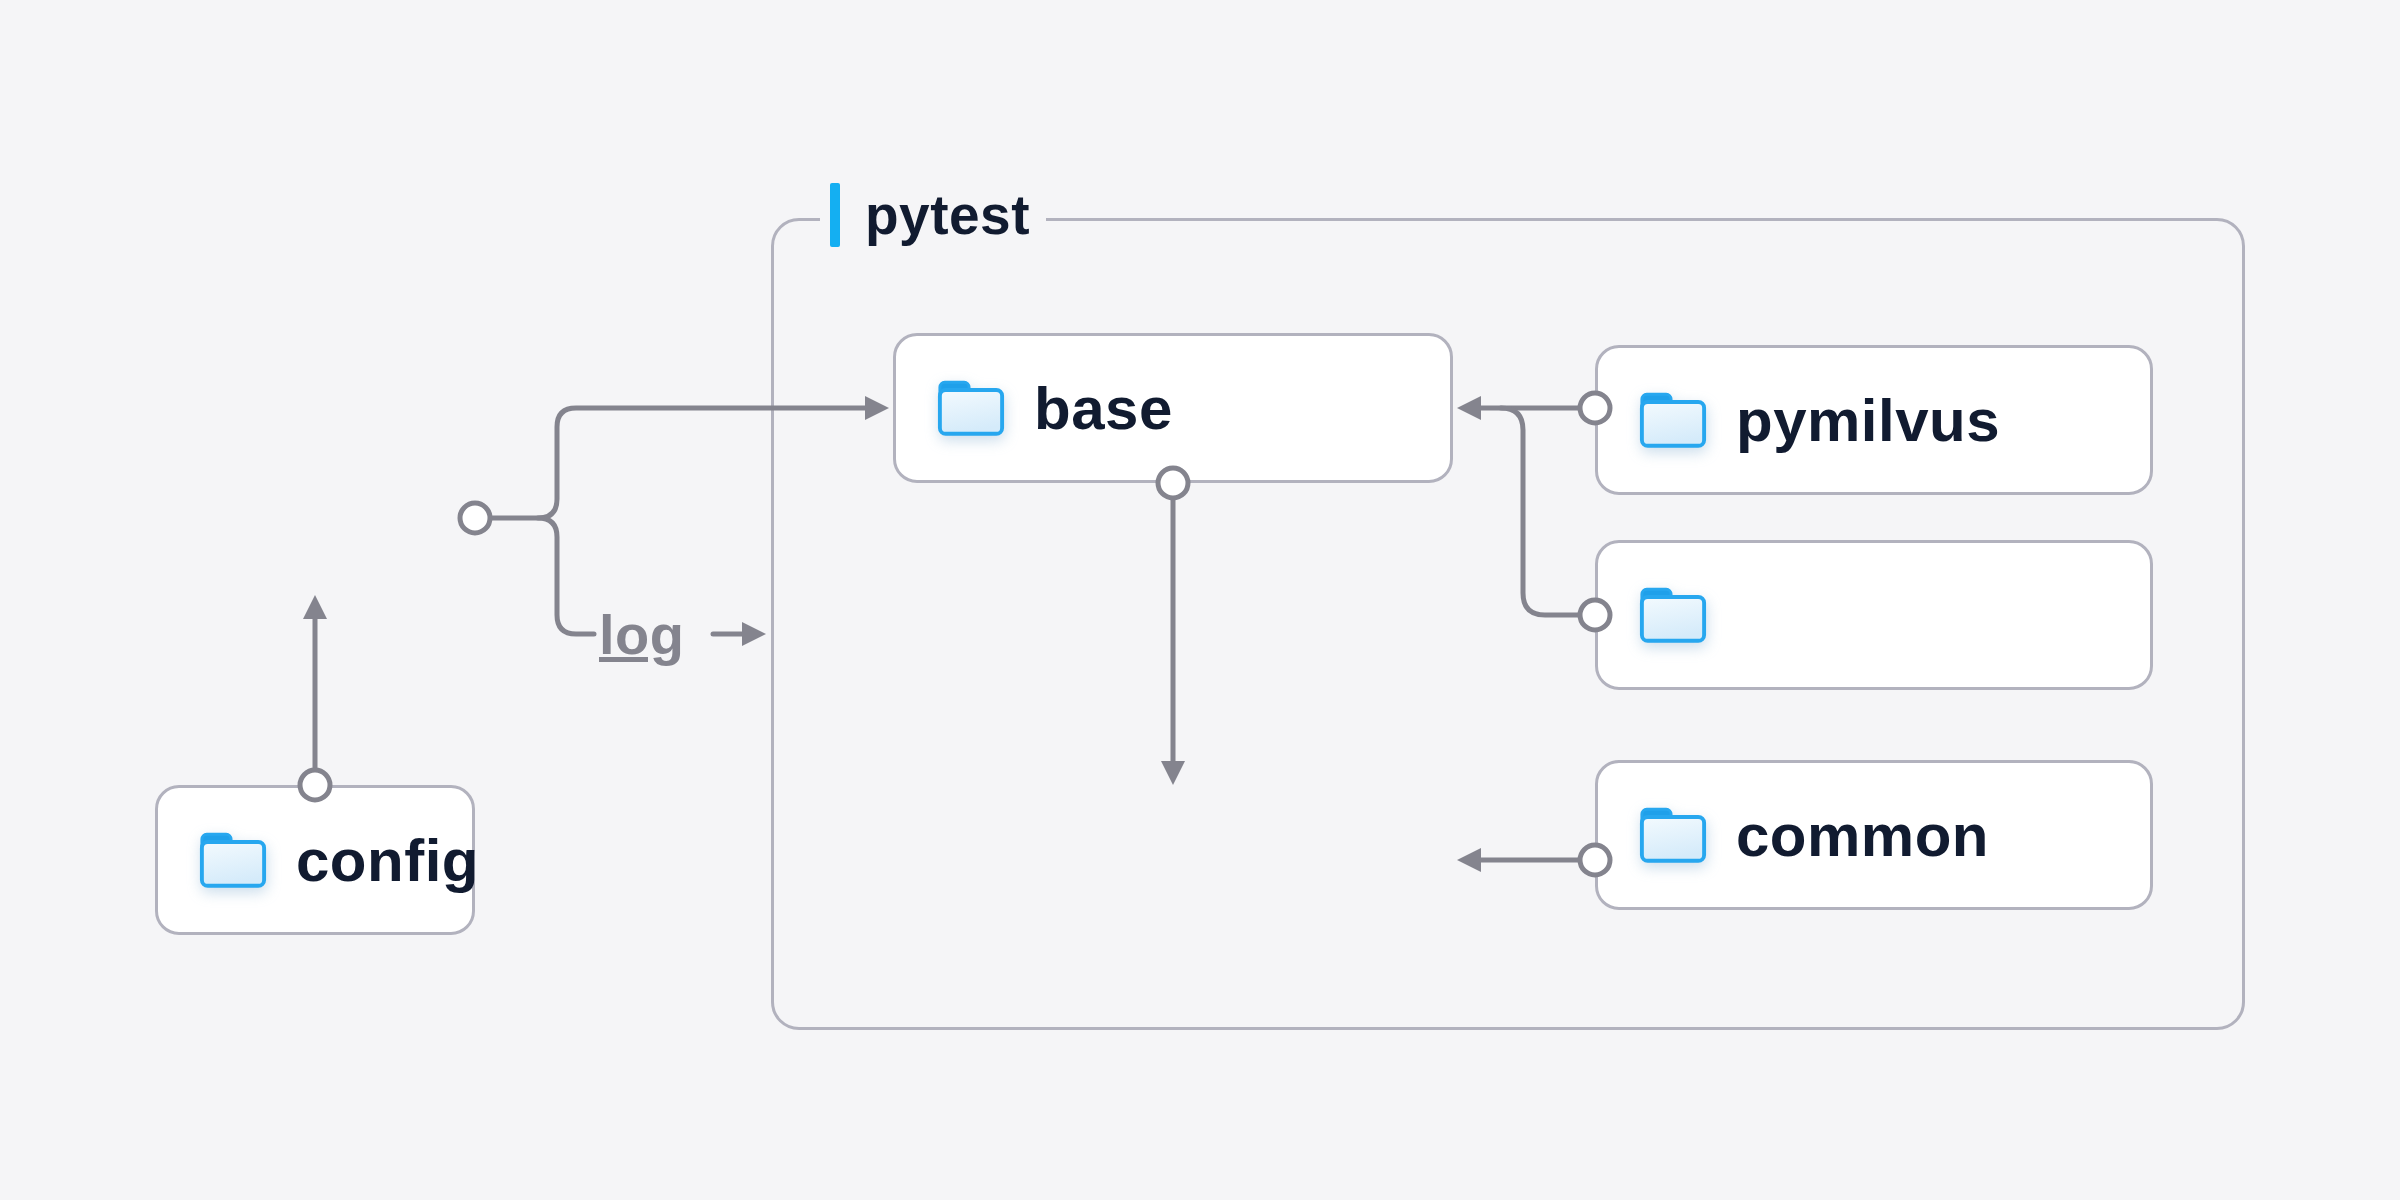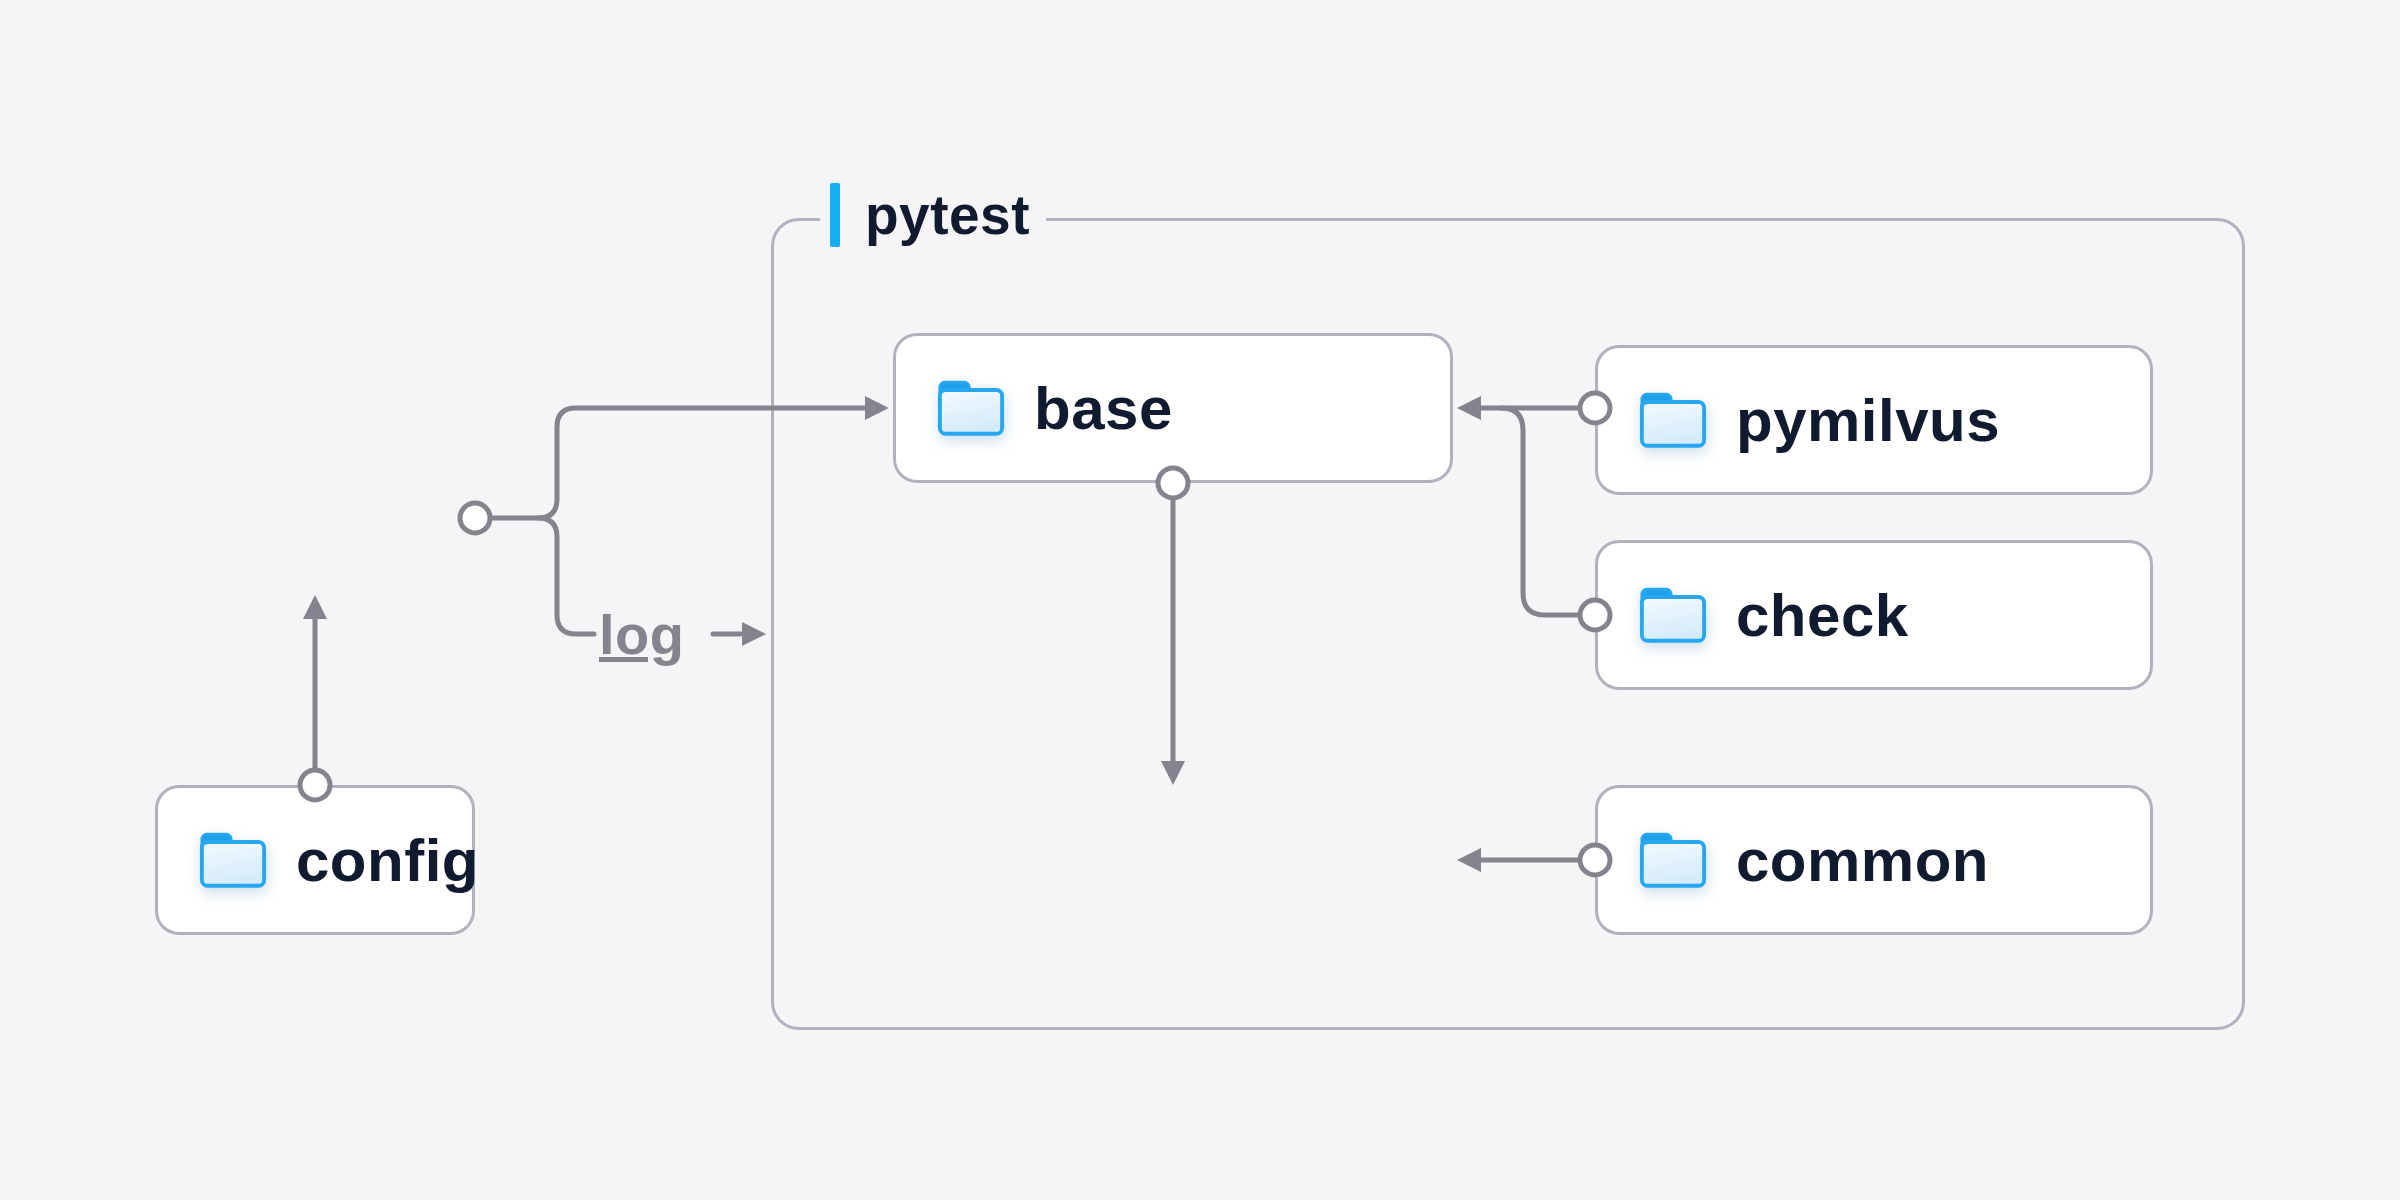--- a/index.html
+++ b/index.html
@@ -23,21 +23,21 @@
   .node{position:absolute;height:150px;box-sizing:border-box;background:var(--box_bg);
         border:3px solid var(--border_gray);border-radius:24px;display:flex;align-items:center;
         padding-left:40px;gap:28px;z-index:1;}
   .node .label{font-size:60px;font-weight:700;color:var(--text_navy);letter-spacing:0.5px;white-space:nowrap;}
   .n-utils    {left:155px; top:443px; width:320px;}
   .n-config   {left:155px; top:785px; width:320px;}
   .n-base     {left:893px; top:333px; width:560px;}
   .n-testcases{left:893px; top:785px; width:560px;}
   .n-pymilvus {left:1595px;top:333px; width:558px;margin-top:12px;}
   .n-check    {left:1595px;top:540px; width:558px;}
-  .n-common   {left:1595px;top:785px; width:558px;}
+  .n-common   {left:1595px;top:760px; width:558px;}
 
   .folder{width:70px;height:57px;flex:none;filter:drop-shadow(1px 5px 7px rgba(110,160,200,0.35));}
   .folder .tab{fill:var(--folder_tab);stroke:var(--folder_stroke);stroke-width:3;}
   .folder .body{fill:url(#folderGrad);stroke:var(--folder_stroke);stroke-width:4;}
   .g-top{stop-color:var(--folder_fill_top);}
   .g-bot{stop-color:var(--folder_fill_bottom);}
 
   
   .edges{position:absolute;left:0;top:0;width:2400px;height:1200px;z-index:2;pointer-events:none;}
   .edge{fill:none;stroke:var(--line_gray);stroke-width:5;stroke-linecap:round;}
@@ -121,21 +121,20 @@
       <rect class="body" x="4" y="10" width="64" height="45" rx="6"></rect>
     </svg>
     <span class="label">pymilvus</span>
   </div>
 
   <div class="node n-check">
     <svg class="folder" viewBox="0 0 72 58">
       <rect class="tab" x="4" y="2" width="30" height="18" rx="5"></rect>
       <rect class="body" x="4" y="10" width="64" height="45" rx="6"></rect>
     </svg>
-    <span class="label">check</span>
   </div>
 
   <div class="node n-common">
     <svg class="folder" viewBox="0 0 72 58">
       <rect class="tab" x="4" y="2" width="30" height="18" rx="5"></rect>
       <rect class="body" x="4" y="10" width="64" height="45" rx="6"></rect>
     </svg>
     <span class="label">common</span>
   </div>
 

